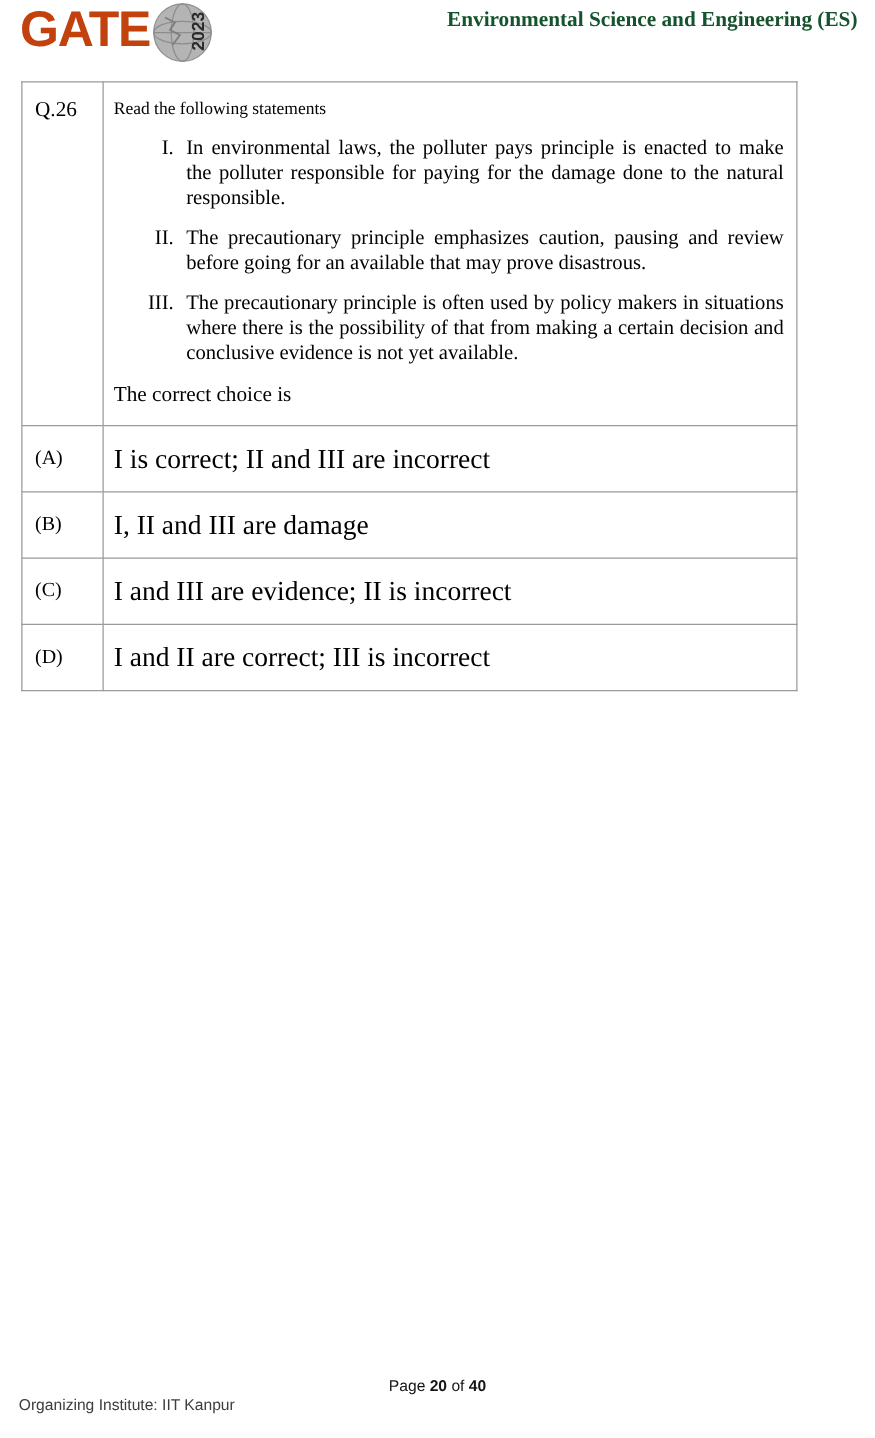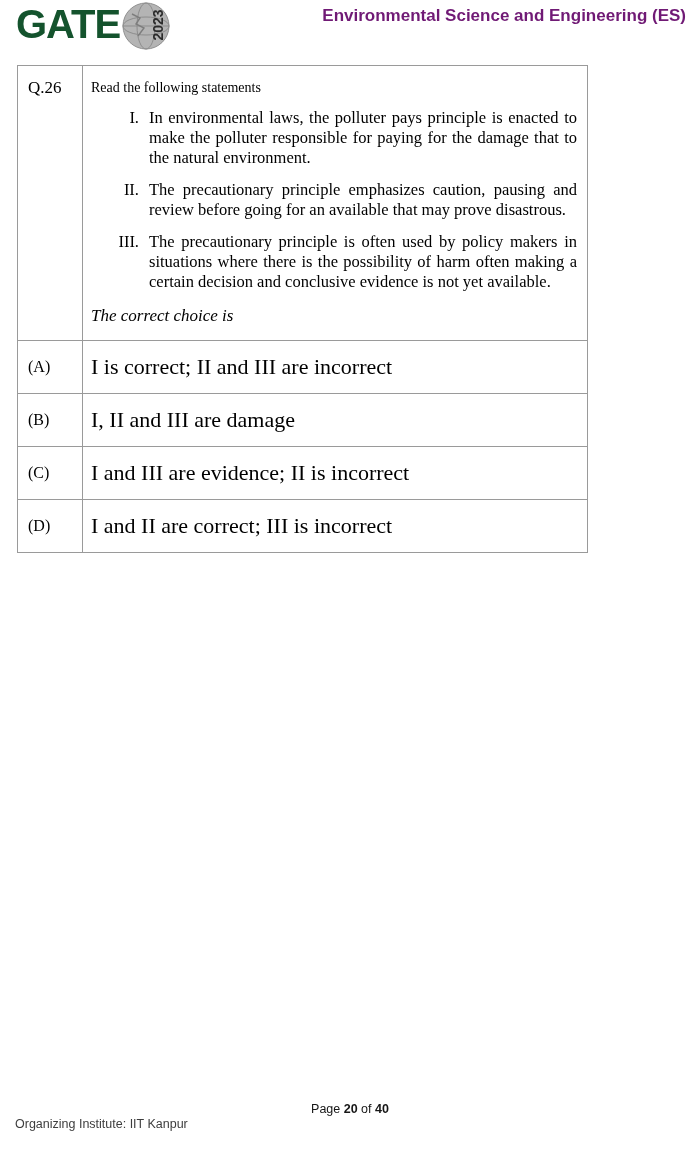--- a/index.html
+++ b/index.html
@@ -33,21 +33,21 @@
     height: 52px;
   }
   .logo-text {
     position: absolute;
     left: 0px;
     top: 2px;
     font-family: "Liberation Sans", "DejaVu Sans", sans-serif;
     font-weight: bold;
     font-size: 40px;
     letter-spacing: -1px;
-    color: #14532d;
+    color: #c2410c;
     line-height: 44px;
     text-align: center;
   }
   .logo-globe {
     position: absolute;
     left: 106px;
     top: 2px;
     width: 48px;
     height: 48px;
   }
@@ -64,33 +64,33 @@
     font-size: 14px;
     color: #2b2b2b;
     text-align: center;
     line-height: 34px;
     letter-spacing: 0px;
   }
   .header-title {
     position: absolute;
     right: 14px;
     top: 6px;
-    font-family: Liberation Sans, sans-serif;
-    font-weight: bold;
-    font-size: 17px;
-    color: #701a75;
+    font-family: Liberation Serif, serif;
+    font-weight: bold;
+    font-size: 17px;
+    color: #14532d;
     white-space: nowrap;
   }
 
   
   .qtable {
     position: absolute;
     left: 17px;
     top: 65px;
-    width: 571px;
+    width: 621px;
     border-collapse: collapse;
     table-layout: fixed;
   }
   .qtable td {
     border: 1px solid #9a9a9a;
     vertical-align: top;
     padding: 0;
   }
   .col-label {
     width: 64px;
@@ -133,21 +133,20 @@
     top: 0;
     width: 48px;
     text-align: right;
     font-size: 16.5px;
     line-height: 20px;
   }
   .closing {
     margin: 13px 0 0 0;
     font-size: 17px;
     line-height: 21px;
-    font-style: italic;
   }
   .cell-option-label {
     font-size: 16px;
     padding: 16px 0 16px 10px;
     line-height: 20px;
     white-space: nowrap;
   }
   .cell-option-text {
     font-size: 22px;
     padding: 16px 10px 16px 8px;
@@ -210,29 +209,29 @@
       <tr>
         <td class="col-label">
           <div class="cell-label">Q.26</div>
         </td>
         <td>
           <div class="cell-body">
             <p class="stem">Read the following statements</p>
             <ul class="stmt-list">
               <li class="stmt">
                 <span class="stmt-num">I.</span>
-                <span>In environmental laws, the polluter pays principle is enacted to make the polluter responsible for paying for the damage that to the natural environment.</span>
+                <span>In environmental laws, the polluter pays principle is enacted to make the polluter responsible for paying for the damage done to the natural responsible.</span>
               </li>
               <li class="stmt">
                 <span class="stmt-num">II.</span>
                 <span>The precautionary principle emphasizes caution, pausing and review before going for an available that may prove disastrous.</span>
               </li>
               <li class="stmt">
                 <span class="stmt-num">III.</span>
-                <span>The precautionary principle is often used by policy makers in situations where there is the possibility of harm often making a certain decision and conclusive evidence is not yet available.</span>
+                <span>The precautionary principle is often used by policy makers in situations where there is the possibility of that from making a certain decision and conclusive evidence is not yet available.</span>
               </li>
             </ul>
             <p class="closing">The correct choice is</p>
           </div>
         </td>
       </tr>
 
       <tr>
         <td class="col-label">
           <div class="cell-option-label">(A)</div>

